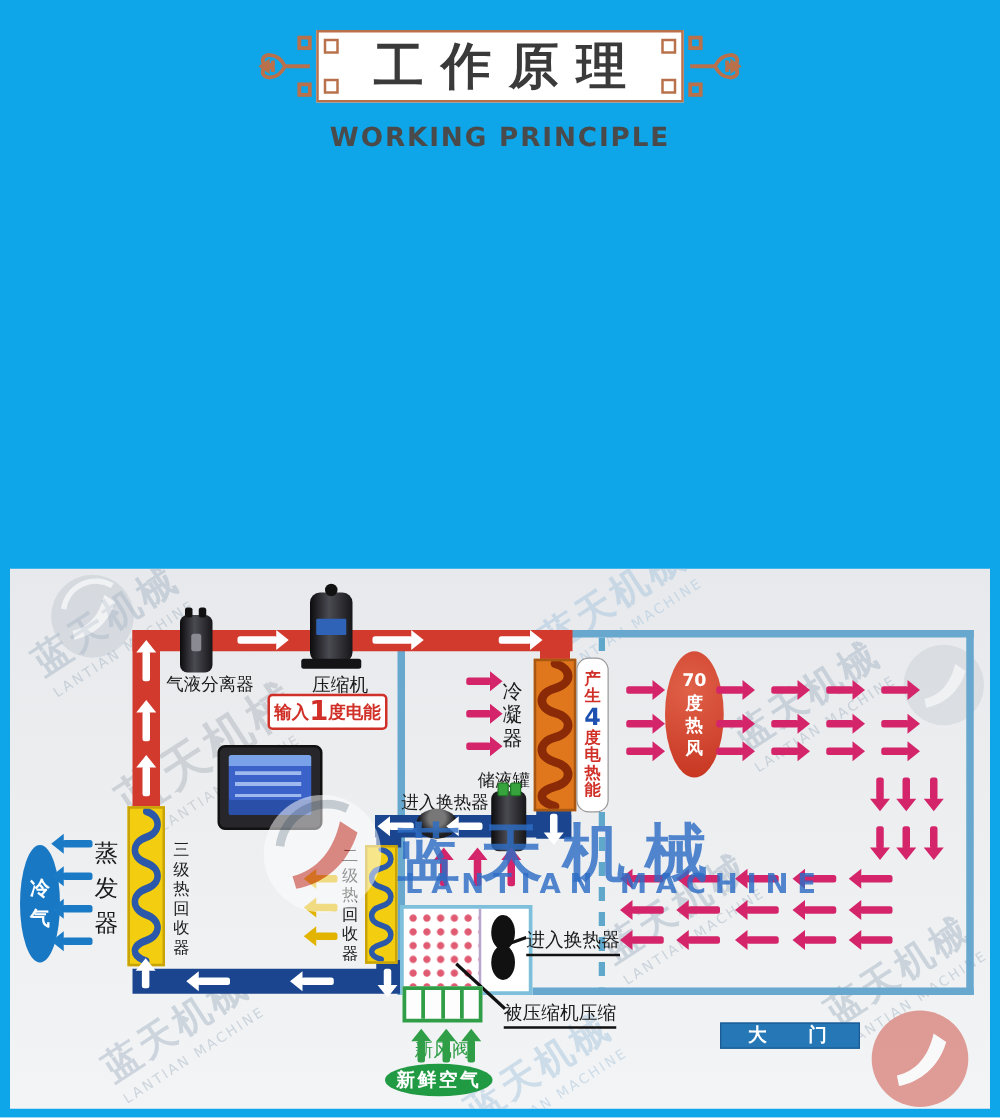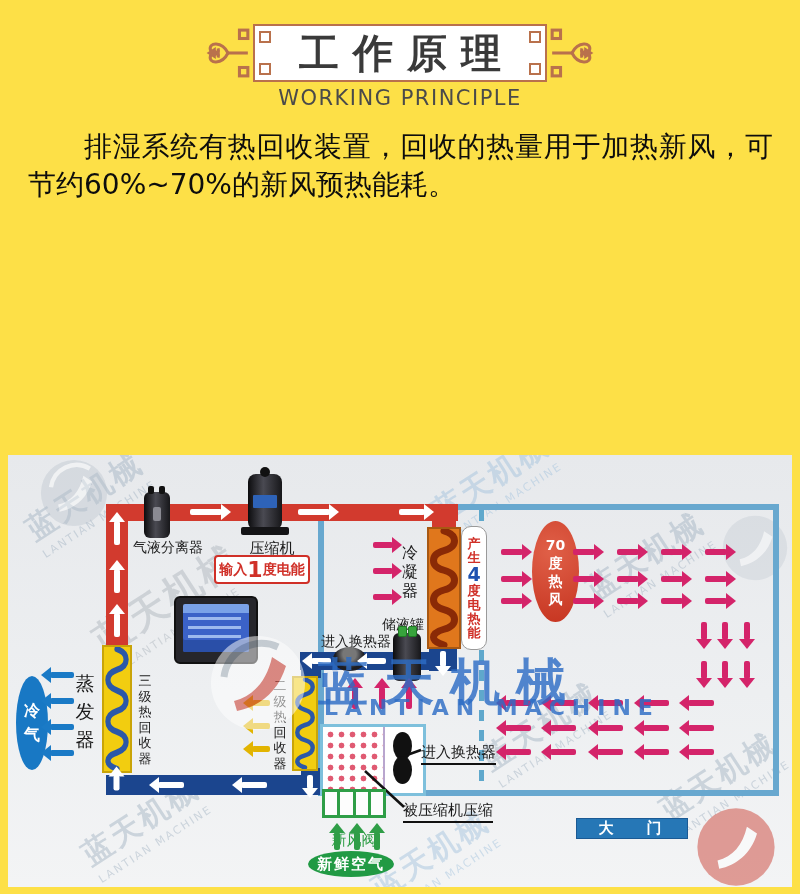--- a/index.html
+++ b/index.html
@@ -1,29 +1,29 @@
 <!DOCTYPE html>
 <html><head>
 <meta charset="utf-8">
 <style>
   html,body{margin:0;padding:0;background:#fff;}
-  .page{position:relative;width:800px;height:894px;background:#fde047;overflow:hidden;
+  .page{position:relative;width:800px;height:894px;background:#0ea5e9;overflow:hidden;
         font-family:"DejaVu Sans",sans-serif;}
   
   .header{padding-top:24px;text-align:center;}
   .title-row{display:flex;align-items:center;justify-content:center;gap:2px;}
   .title-box{position:relative;border:2px solid #b9714c;padding:3px 30px;background:#fff;}
   .title-box .sq{position:absolute;width:8px;height:8px;border:2px solid #b9714c;background:#fff;}
   .sq.tl{left:4px;top:5px;} .sq.bl{left:4px;bottom:5px;}
   .sq.tr{right:4px;top:5px;} .sq.br{right:4px;bottom:5px;}
   .title{font-size:40px;font-weight:bold;color:#3a3a3a;letter-spacing:14px;
          padding-left:14px;line-height:48px;white-space:nowrap;}
   .flourish{flex:0 0 auto;}
   .flip{transform:scaleX(-1);}
-  .subtitle{margin-top:4px;font-size:21px;color:#4a4a4a;letter-spacing:1.5px;}
+  .subtitle{margin-top:16px;font-size:21px;color:#4a4a4a;letter-spacing:1.5px;font-weight:bold;}
   
   .bodytext{padding:18px 27px 0 28px;font-size:28px;line-height:37.5px;color:#0d0d0d;
             text-align:justify;}
   .bodytext p{margin:0;text-indent:2em;}
   
   .diagram{position:absolute;left:8px;top:455px;width:784px;height:432px;
            background:linear-gradient(180deg,#e7e9ec 0%,#edeff1 55%,#f3f4f5 100%);overflow:hidden;}
   .abs{position:absolute;}
   .lbl{position:absolute;font-weight:normal;color:#1b1b1b;z-index:3;white-space:nowrap;}
   .pl{white-space:pre-line;text-align:center;}
@@ -117,21 +117,20 @@
           <path d="M30,38 C22,22 4,24 7,34 C9,42 20,42 17,32"></path>
           <path d="M30,38 C22,54 4,52 7,42 C9,34 20,34 17,44"></path>
         </g>
         <path d="M2,38 L14,30 V46 Z" fill="#b9714c"></path>
       </svg>
     </div>
     <div class="subtitle">WORKING PRINCIPLE</div>
   </div>
 
   <div class="bodytext">
-    <p>排湿系统有热回收装置，回收的热量用于加热新风，可节约60%~70%的新风预热能耗。</p>
   </div>
 
   <div class="diagram" id="diagram">
 
     <div class="wm" style="left:14px;top:20px;">
       <div class="c">蓝天机械</div>
       <div class="e">LANTIAN MACHINE</div>
       </div>
     <div class="wm" style="left:420px;top:2px;color:#9fc0dc;">
       <div class="c">蓝天机械</div>

